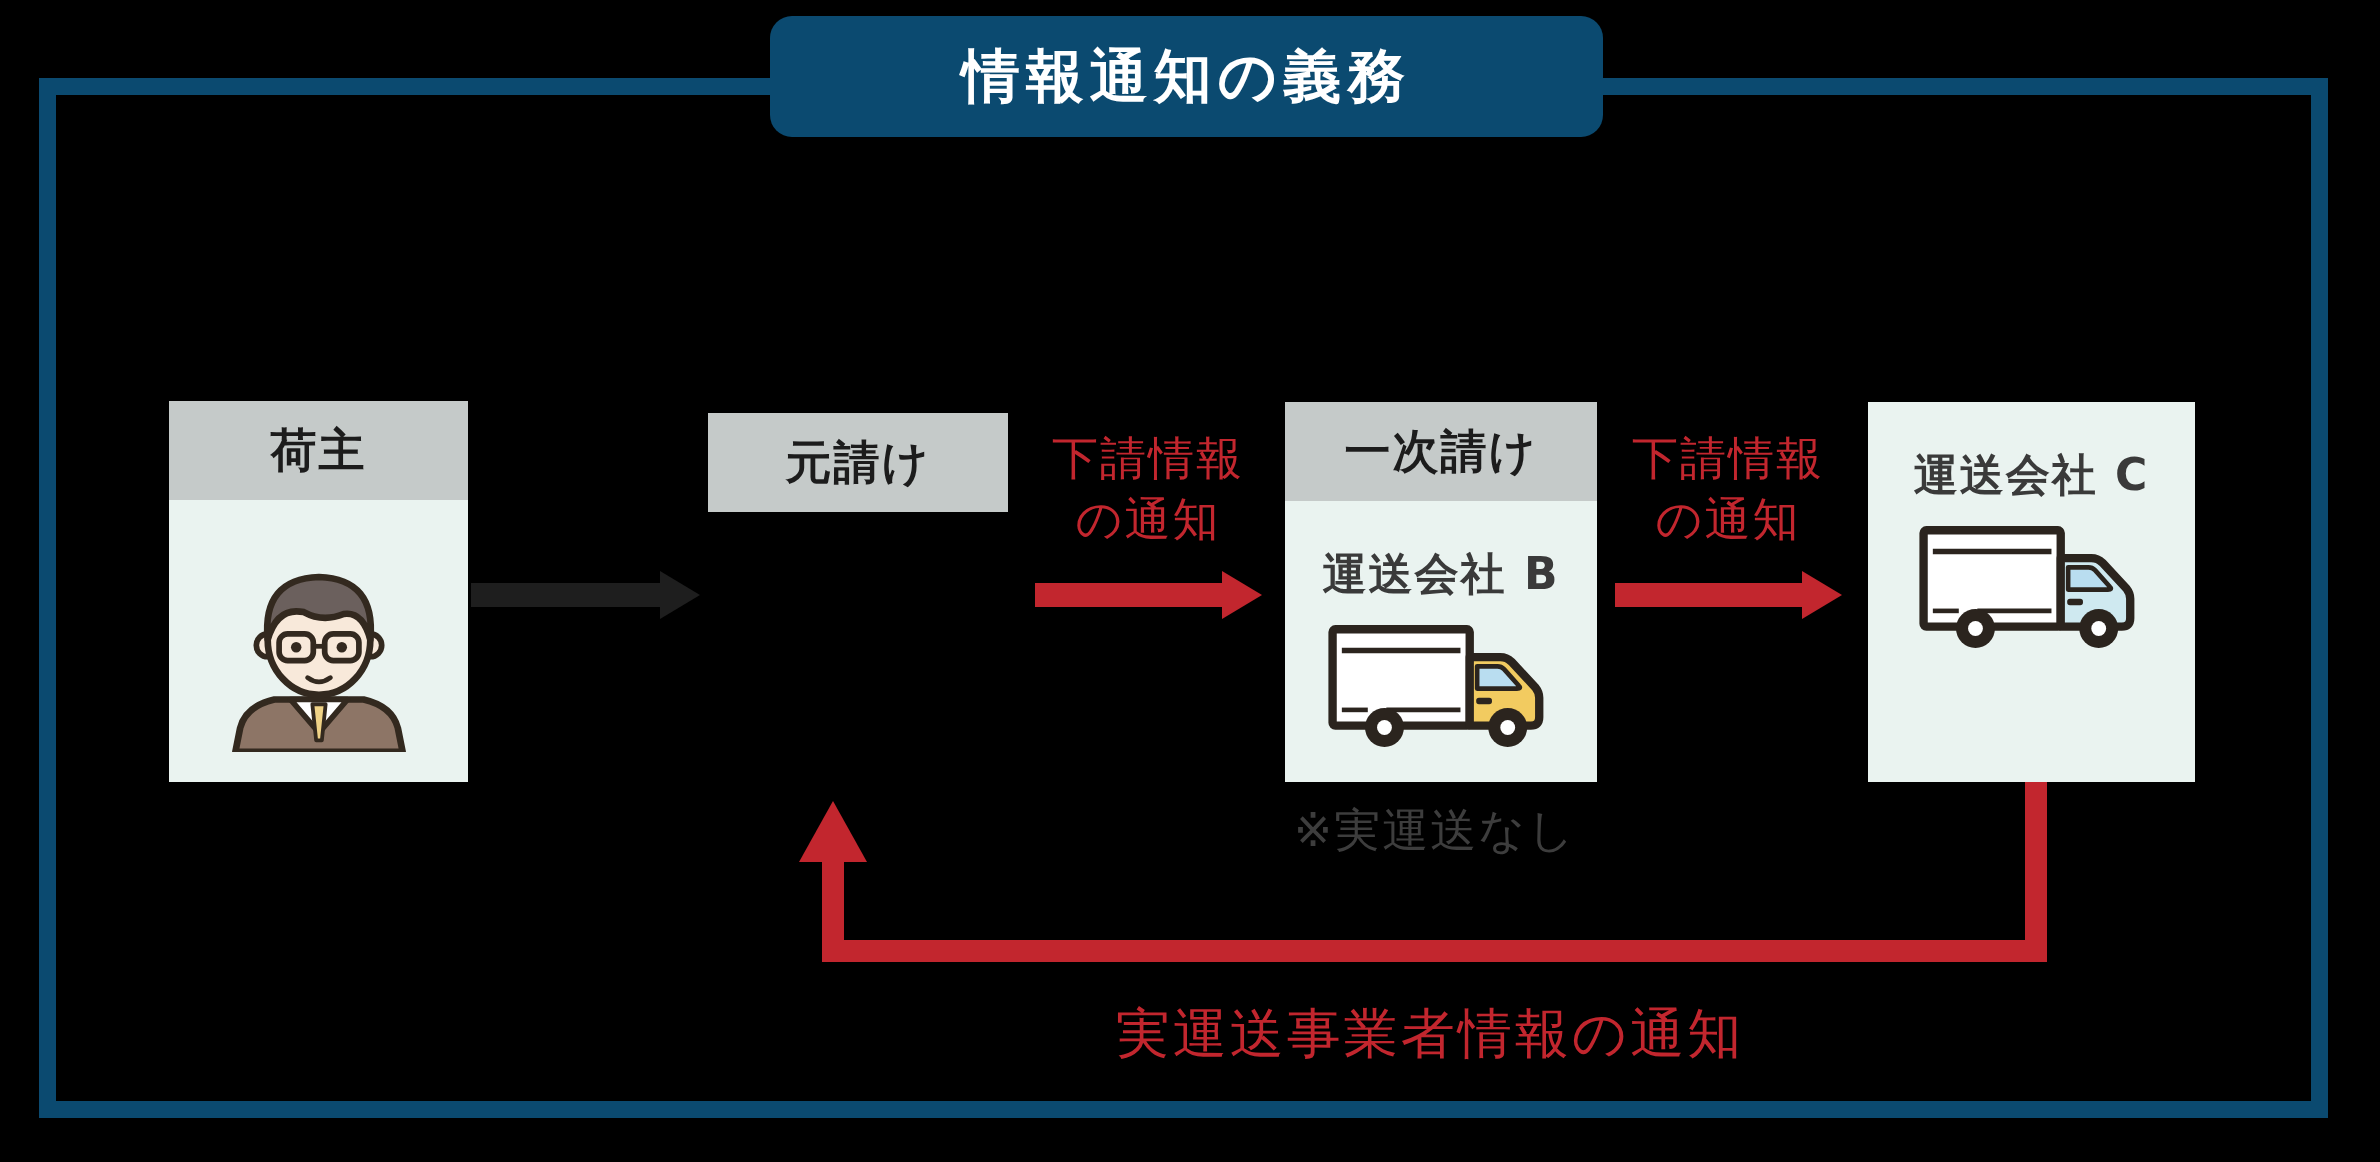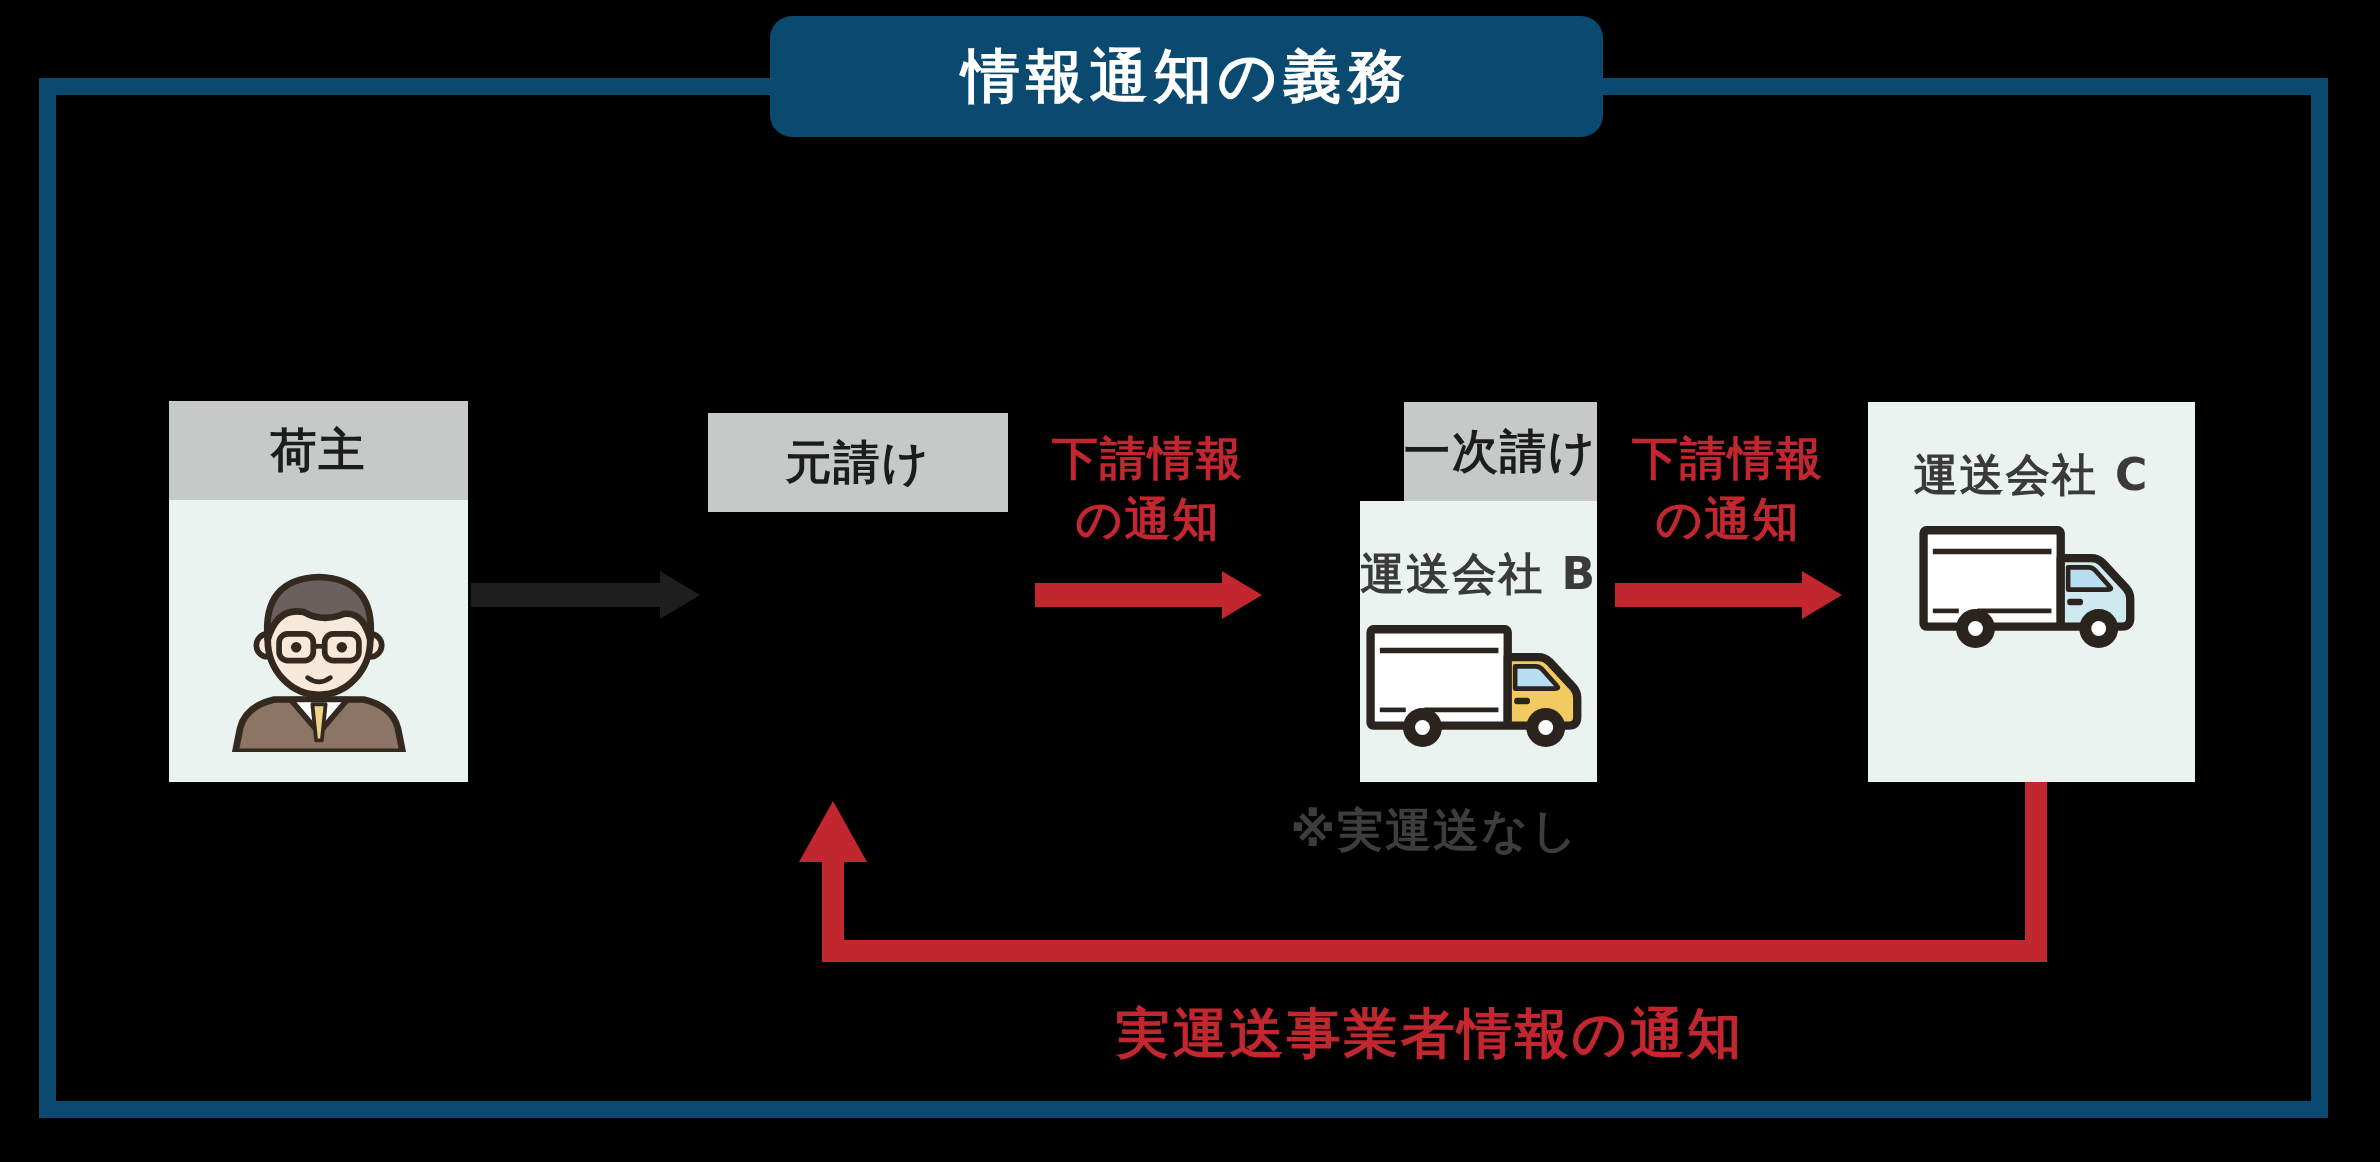--- a/index.html
+++ b/index.html
@@ -18,40 +18,40 @@
     position:absolute;left:770px;top:16px;width:833px;height:121px;
     background:#0B4A70;border-radius:22px;z-index:4;
     display:flex;align-items:center;justify-content:center;
   }
   .title-box span{color:#FFFFFF;font-size:58px;font-weight:bold;letter-spacing:6px;}
 
   
   .entity{position:absolute;display:flex;flex-direction:column;z-index:3;}
   .e-shipper{left:169px;top:401px;width:299px;height:381px;}
   .e-prime  {left:708px;top:413px;width:300px;height:380px;}
-  .e-first  {left:1285px;top:402px;width:312px;height:380px;align-items:flex-end;}
+  .e-first  {left:1285px;top:402px;width:312px;height:380px;}
   .e-actual {left:1868px;top:402px;width:327px;height:380px;}
   .hdr{
     height:99px;flex:0 0 99px;background:#C5CAC9;
     display:flex;align-items:center;justify-content:center;
     font-size:46px;font-weight:bold;color:#1C1C1C;letter-spacing:2px;
   }
   .hdr-dark{background:#34302C;color:#E7C05A;}
   .bdy{flex:1;position:relative;display:flex;flex-direction:column;align-items:center;}
   .body-mint{background:#EAF3F0;}
   .body-cyan{background:#D7EFF1;}
   .company{margin-top:44px;font-size:44px;font-weight:bold;color:#3A3A3A;letter-spacing:2px;white-space:nowrap;}
   .truck-svg{width:232px;height:139px;margin-top:16px;}
   .person-svg{position:absolute;bottom:30px;left:50%;transform:translateX(-50%);width:190px;height:200px;}
 
   
   .overlay{position:absolute;left:0;top:0;width:2380px;height:1162px;z-index:2;pointer-events:none;}
 
   
-  .lbl{position:absolute;font-weight:bold;color:#C2262E;text-align:center;z-index:3;}
+  .lbl{position:absolute;font-weight:normal;color:#C2262E;text-align:center;z-index:3;}
   .lbl-line{display:block;}
   .lbl-sub{width:300px;font-size:46px;line-height:1.32;letter-spacing:2px;}
   .lbl-sub1{left:998px;top:428px;}
   .lbl-sub2{left:1578px;top:428px;}
   .lbl-actual{left:1060px;top:998px;width:740px;font-size:54px;letter-spacing:3px;white-space:nowrap;}
   .lbl-note{left:1235px;top:800px;width:400px;font-size:46px;color:#3D3D3D;letter-spacing:2px;white-space:nowrap;}
 </style>
 </head>
 <body>
 

